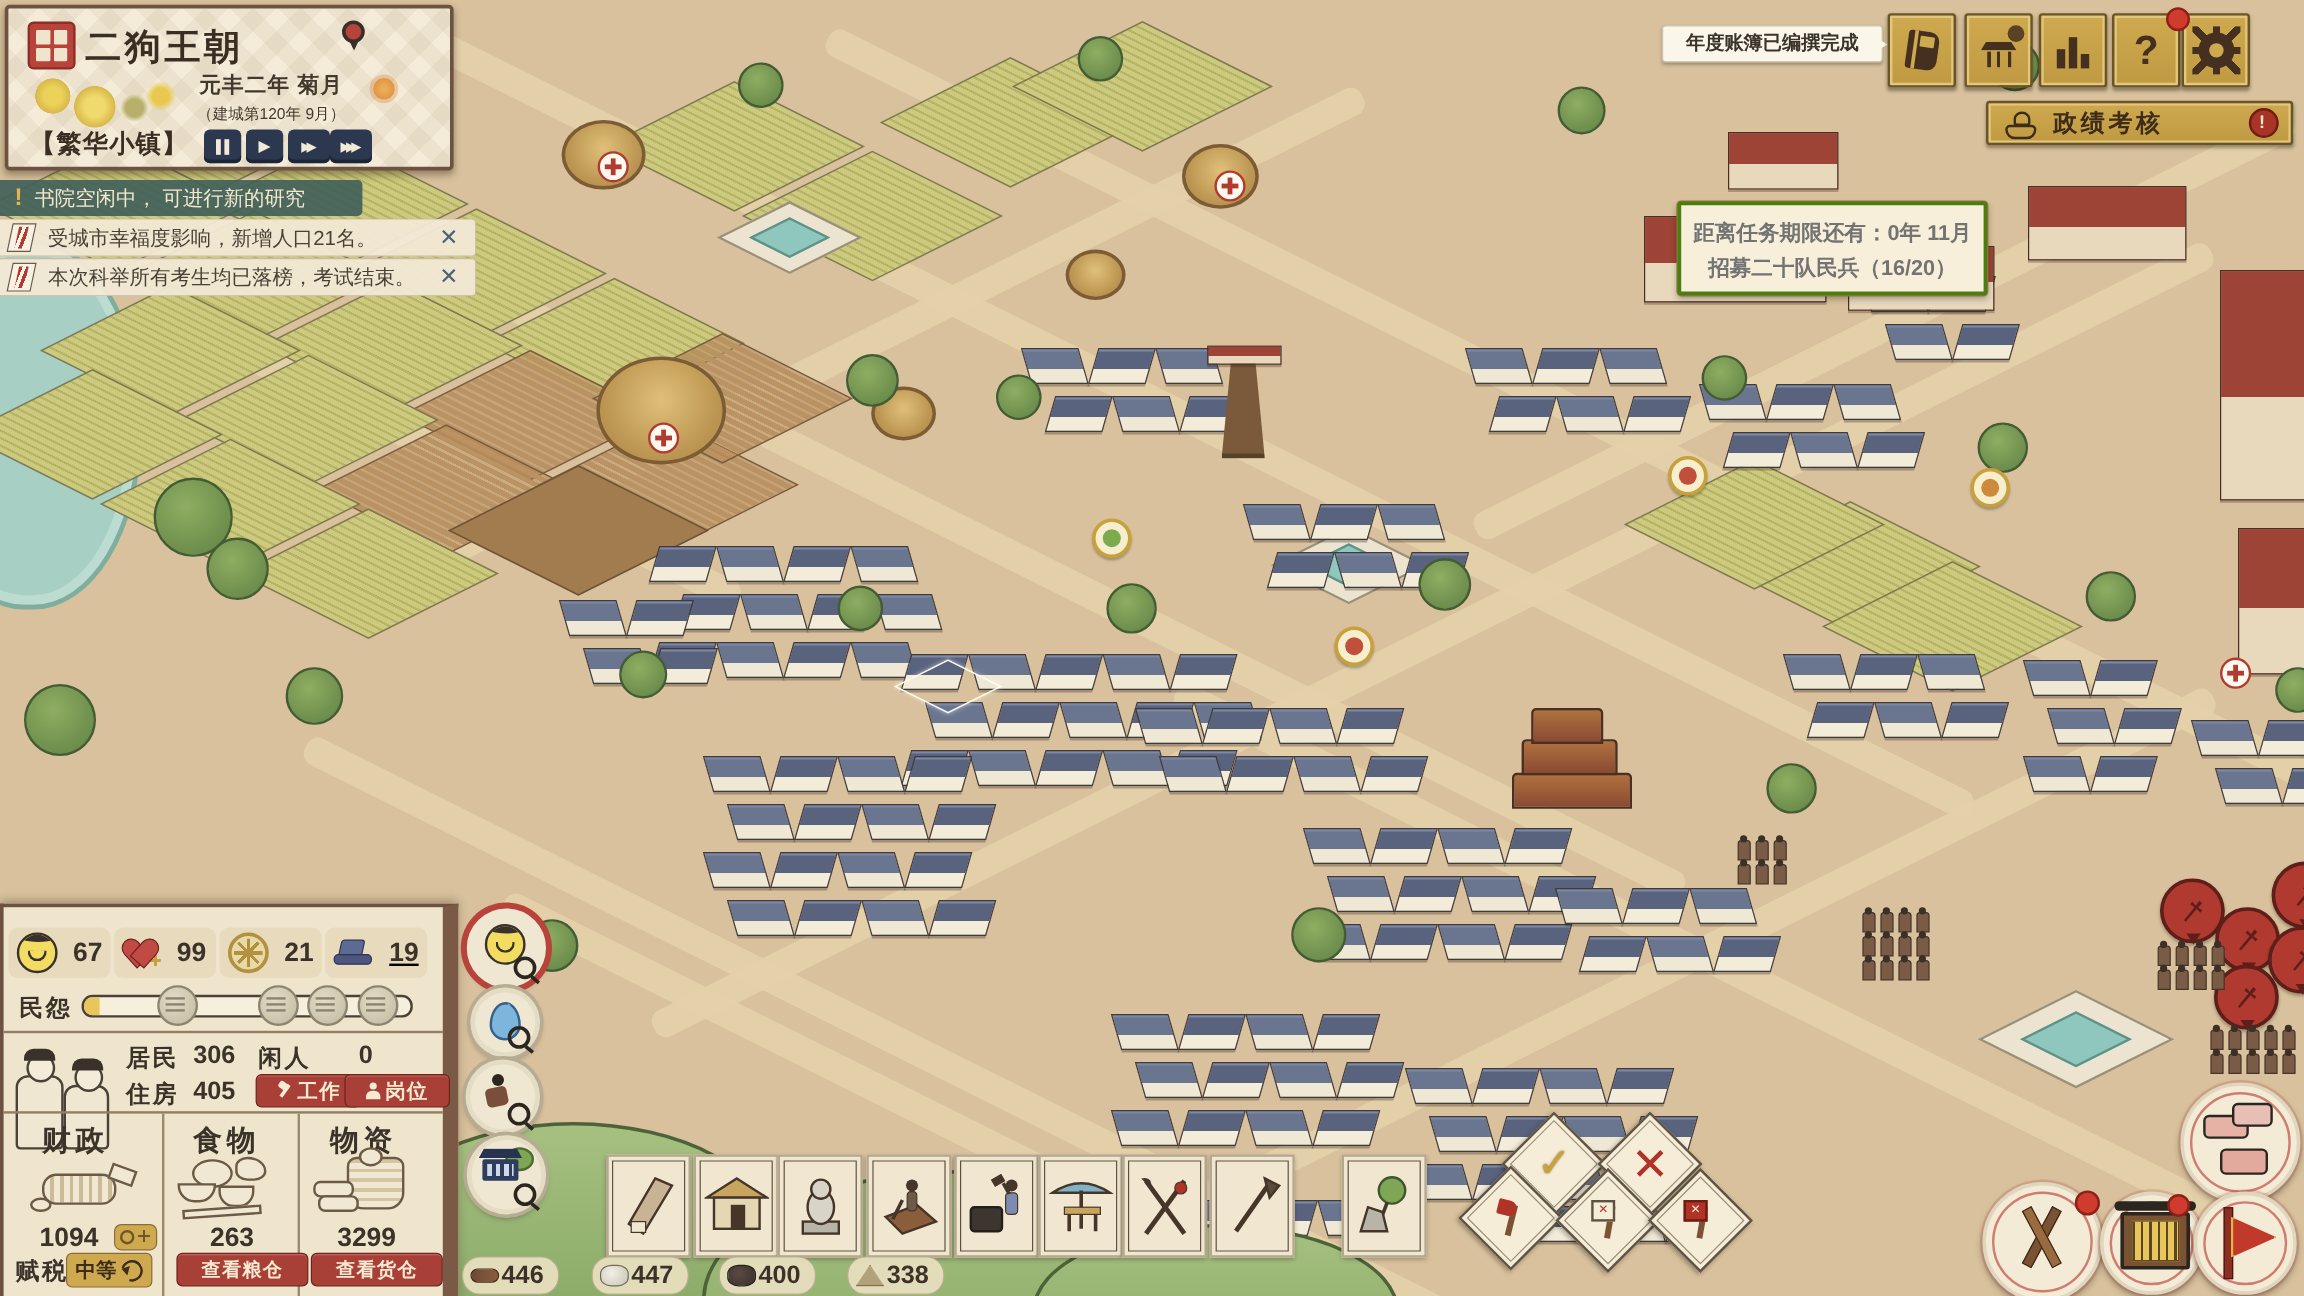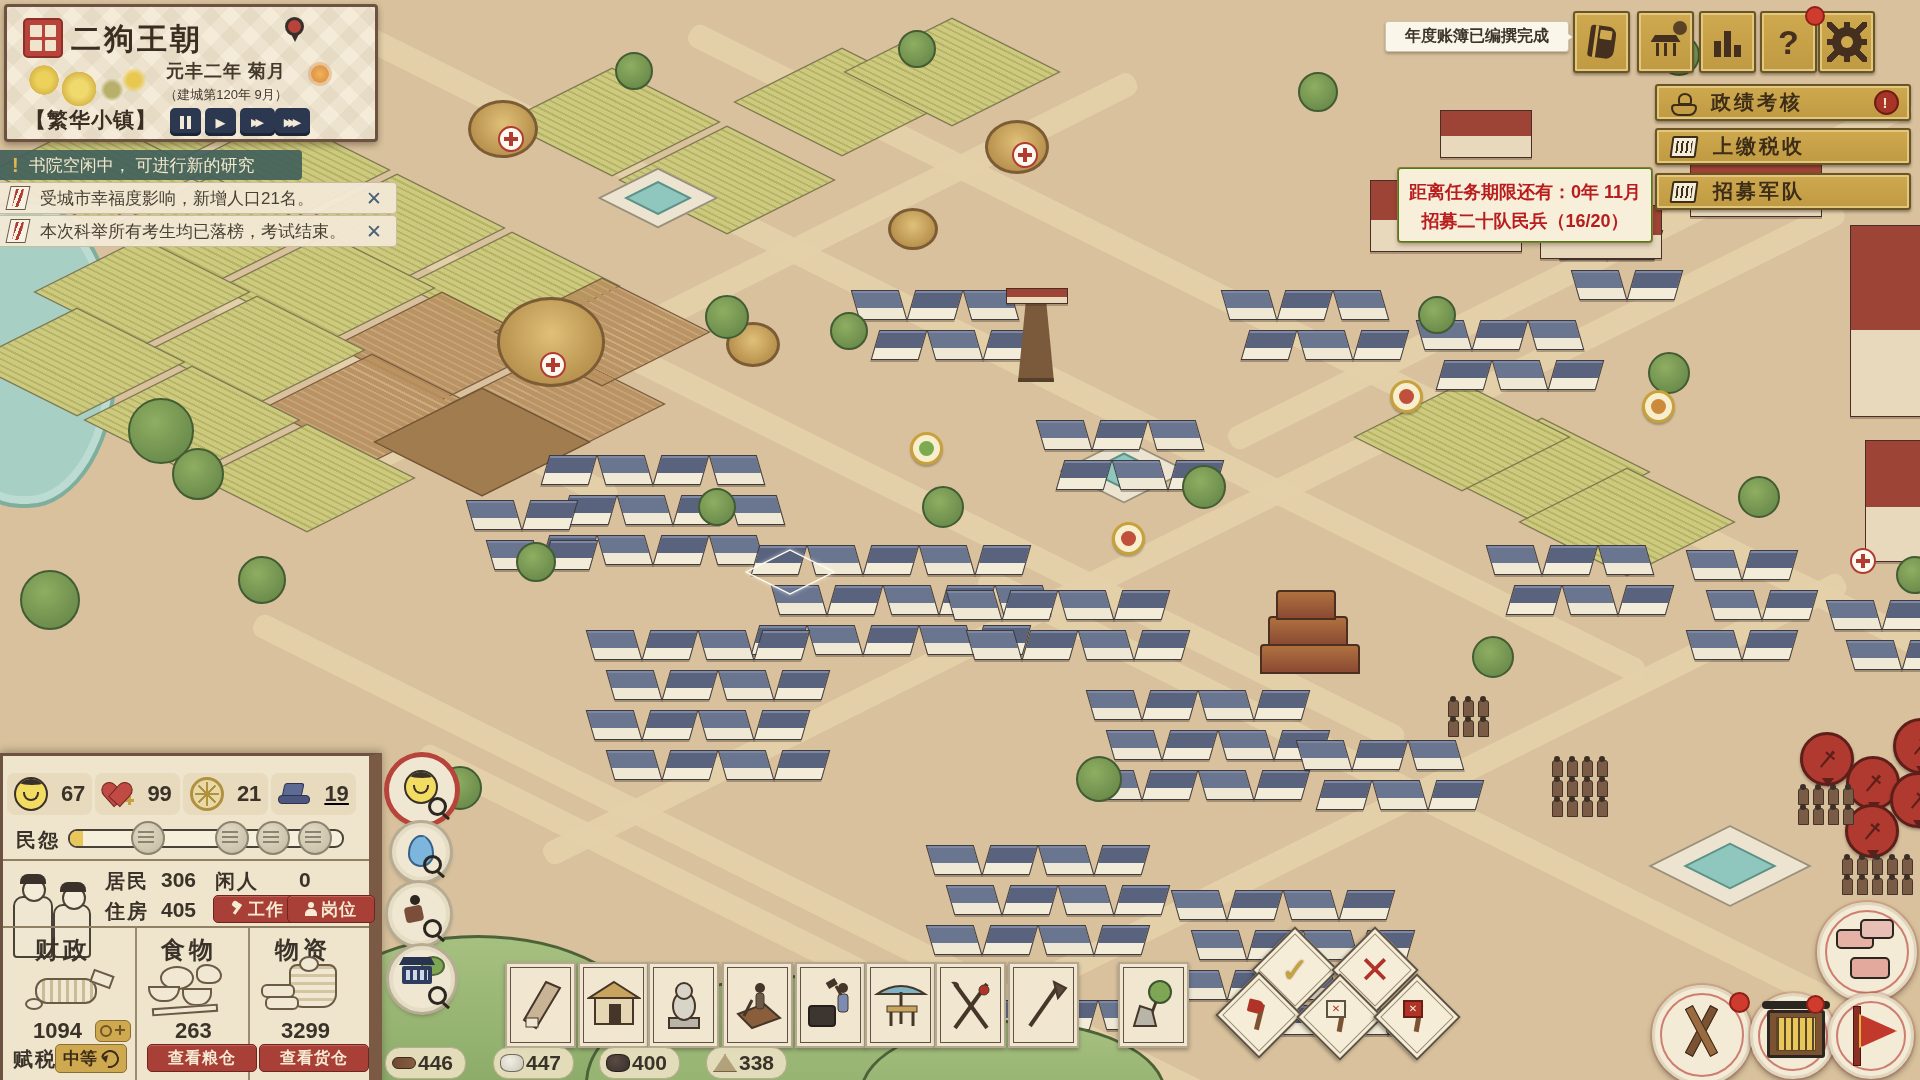--- a/index.html
+++ b/index.html
@@ -89,21 +89,21 @@
   .reddot{position:absolute;border-radius:50%;background:#cf3b2d;border:2px solid #8d2019;}
   .banner{position:absolute;left:1655px;width:252px;height:33px;display:flex;align-items:center;cursor:pointer;color:#3c2c18;font-size:20px;font-weight:bold;letter-spacing:3px;}
   .banner .lbl{margin-left:16px;}
   .offico{width:24px;height:20px;margin-left:14px;position:relative;flex:none;}
   .offico:before{content:"";position:absolute;left:7px;top:0;width:10px;height:8px;border:2px solid #3c2c18;border-radius:50% 50% 20% 20%;}
   .offico:after{content:"";position:absolute;left:0px;top:11px;width:22px;height:8px;border:2px solid #3c2c18;border-radius:4px 4px 8px 8px;}
   .scroll2{width:22px;height:18px;margin-left:14px;background:#f3ecd8;border:2px solid #3c2c18;border-radius:2px;position:relative;transform:skewX(-8deg);flex:none;}
   .scroll2:before{content:"";position:absolute;inset:3px 3px;background:repeating-linear-gradient(90deg,#3c2c18 0 2px,transparent 2px 5px);}
   .bangdot{position:absolute;right:10px;width:21px;height:21px;border-radius:50%;background:#a83428;border:2px solid #6e1d15;color:#f6e9d0;font-size:15px;display:flex;align-items:center;justify-content:center;}
   
-  #task{left:1398px;top:168px;width:252px;height:72px;background:#f7efda;border:1px solid #4d7c0f;border-radius:3px;box-shadow:0 0 0 1px #8d793e,0 3px 5px rgba(0,0,0,.3);color:#b91c1c;text-align:center;font-weight:bold;}
+  #task{left:1398px;top:168px;width:252px;height:72px;background:#f7efda;border:3px solid #4d7c0f;border-radius:3px;box-shadow:0 0 0 1px #8d793e,0 3px 5px rgba(0,0,0,.3);color:#737373;text-align:center;font-weight:bold;}
   #task .l1{font-size:18px;margin-top:11px;}
   #task .l2{font-size:18px;margin-top:5px;}
   
   #stats{left:0;top:753px;width:366px;height:327px;background:#efe4cc;border:3px solid #6d5242;border-right:13px solid #7a5a44;box-shadow:0 -2px 8px rgba(50,35,20,.35);}
   .pill{position:absolute;top:17px;width:85px;height:42px;background:#e7dabd;border-radius:8px;display:flex;align-items:center;justify-content:space-around;}
   .pv{font-size:22px;font-weight:bold;color:#3b332a;}
   .smiley{width:30px;height:30px;border-radius:50%;background:#f2dc62;border:2px solid #3a322a;position:relative;overflow:hidden;}
   .smiley:before{content:"";position:absolute;left:-4px;top:-10px;width:40px;height:16px;border-radius:50%;background:#3a322a;}
   .smiley:after{content:"";position:absolute;left:7px;top:13px;width:12px;height:7px;border:2px solid #3a322a;border-top:none;border-radius:0 0 12px 12px;}
   .heart{width:28px;height:26px;position:relative;}
@@ -579,28 +579,20 @@
   <div class="menu goldbtn" style="left:1818px;">
       <span class="gear"></span>
     </div>
   <div class="reddot abs" style="left:1805px;top:6px;width:16px;height:16px;"></div>
 
   <div class="banner goldbtn" style="top:84px;">
     <span class="offico"></span>
     <span class="lbl">政绩考核</span>
     <span class="bangdot">!</span>
   </div>
-  <div class="banner goldbtn" style="top:128px;">
-    <span class="scroll2"></span>
-    <span class="lbl">上缴税收</span>
-  </div>
-  <div class="banner goldbtn" style="top:173px;">
-    <span class="scroll2"></span>
-    <span class="lbl">招募军队</span>
-  </div>
 
   <div id="task" class="abs">
     <div class="l1">距离任务期限还有：0年 11月</div>
     <div class="l2">招募二十队民兵（16/20）</div>
   </div>
 
   <div id="stats" class="abs">
     <div class="pill" style="left:4px;">
       <span class="smiley"></span>
       <span class="pv">67</span>

